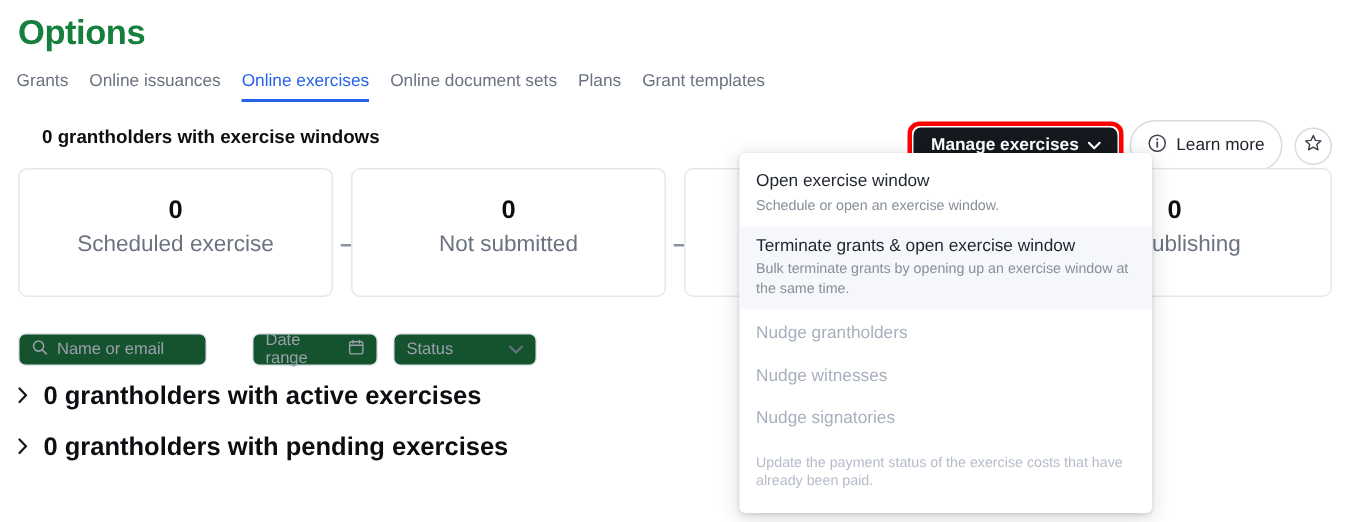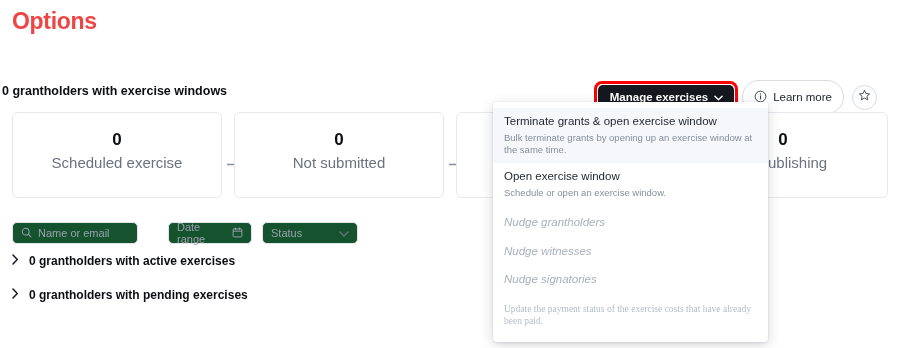--- a/index.html
+++ b/index.html
@@ -9,43 +9,43 @@
     font-family: "Liberation Sans", sans-serif;
     color: #1f2430;
     overflow: hidden;
   }
   .page { position: relative; width: 900px; height: 348px; }
 
   
   .page-title {
     position: absolute; left: 12px; top: 8px;
     font-size: 23px; font-weight: bold; letter-spacing: -0.3px;
-    color: #ef4444;
+    color: #15803d;
   }
 
   
   .tabs {
     position: absolute; left: 11px; top: 48px;
     display: flex; align-items: flex-end; gap: 14px;
     font-size: 11.5px;
   }
   .tab {
     color: #6b7280; padding-bottom: 6px; white-space: nowrap;
     border-bottom: 2px solid transparent; cursor: pointer;
   }
   .tab.active { color: #2563eb; border-bottom-color: #2563eb; }
 
   
   .sub-head {
-    position: absolute; left: 2px; top: 84px;
+    position: absolute; left: 28px; top: 84px;
     font-size: 12.5px; font-weight: bold; color: #0c0e12;
   }
 
   .actions {
-    position: absolute; right: 23px; top: 80px;
+    position: absolute; right: 12px; top: 80px;
     display: flex; align-items: center; gap: 8px;
   }
   .manage-wrap { position: relative; display: inline-block; }
   .manage-outline {
     position: absolute; left: -4px; top: -4px; right: -4px; bottom: -4px;
     border: 3px solid #ff0000; border-radius: 8px; pointer-events: none;
   }
   .btn-manage {
     position: relative;
     background: #15181e; color: #ffffff;
@@ -93,48 +93,56 @@
     padding: 0 8px; font-size: 11px; color: #9aa1ad;
   }
   .f-name { width: 126px; }
   .f-date { width: 84px; justify-content: space-between; margin-left: 20px; }
   .f-status { width: 96px; justify-content: space-between; }
 
   
   .acc {
     position: absolute; left: 12px;
     display: flex; align-items: center; gap: 10px;
-    font-size: 12px; font-weight: bold; color: #0c0e12; cursor: pointer;
+    font-size: 17px; font-weight: bold; color: #0c0e12; cursor: pointer;
   }
   .acc1 { top: 254px; }
   .acc2 { top: 288px; }
 
   
   .dropdown {
     position: absolute; left: 493px; top: 102px; width: 275px;
     background: #ffffff; border-radius: 4px;
     box-shadow: 0 3px 14px rgba(16,24,40,.16), 0 1px 3px rgba(16,24,40,.12);
     padding: 6px 0 8px 0; z-index: 50;
   }
   .dd-item { padding: 6px 11px 7px 11px; cursor: pointer; }
   .dd-item.hl { background: #f5f7fb; }
   .dd-item.disabled { cursor: default; }
   .dd-title { font-size: 11.5px; color: #1f2430; line-height: 1.35; }
-  .dd-item.disabled .dd-title { color: #a8b0bd; font-style: italic; }
+  .dd-item.disabled .dd-title { color: #a8b0bd; }
   .dd-desc { font-size: 9.5px; color: #878f9c; margin-top: 2px; line-height: 1.3; }
-  .dd-item.disabled .dd-desc { color: #b5bcc8; font-family: Liberation Serif, serif; }
+  .dd-item.disabled .dd-desc { color: #b5bcc8; }
   .dd-gap { height: 3px; }
 </style>
 </head>
 <body>
 
 <div class="page">
 
   <div class="page-title">Options</div>
 
+  <div class="tabs">
+    <div class="tab">Grants</div>
+    <div class="tab">Online issuances</div>
+    <div class="tab active">Online exercises</div>
+    <div class="tab">Online document sets</div>
+    <div class="tab">Plans</div>
+    <div class="tab">Grant templates</div>
+  </div>
 
   <div class="sub-head">0 grantholders with exercise windows</div>
 
   <div class="actions">
     <div class="manage-wrap">
       <button class="btn-manage">
         <span>Manage exercises</span>
         <span class="chev">
           <svg width="9" height="6" viewBox="0 0 10 6">
               <path d="M1 1l4 4 4-4" stroke="#ffffff" stroke-width="1.6" fill="none" stroke-linecap="round" stroke-linejoin="round"></path>
@@ -245,30 +253,30 @@
   <div class="acc acc2">
     <span>
       <svg width="7" height="11" viewBox="0 0 7 11">
           <path d="M1 1l4.3 4.5L1 10" stroke="#15181e" stroke-width="1.5" fill="none" stroke-linecap="round" stroke-linejoin="round"></path>
         </svg>
     </span>
     <span>0 grantholders with pending exercises</span>
   </div>
 
   <div class="dropdown">
+    <div class="dd-item">
+      <div class="dd-title">Open exercise window</div>
+      <div class="dd-desc">Schedule or open an exercise window.</div>
+    </div>
+
     <div class="dd-item hl">
       <div class="dd-title">Terminate grants &amp; open exercise window</div>
       <div class="dd-desc">Bulk terminate grants by opening up an exercise window at the same time.</div>
     </div>
 
-    <div class="dd-item">
-      <div class="dd-title">Open exercise window</div>
-      <div class="dd-desc">Schedule or open an exercise window.</div>
-    </div>
-
     <div class="dd-gap"></div>
 
     <div class="dd-item disabled">
       <div class="dd-title">Nudge grantholders</div>
     </div>
     <div class="dd-item disabled">
       <div class="dd-title">Nudge witnesses</div>
     </div>
     <div class="dd-item disabled">
       <div class="dd-title">Nudge signatories</div>

